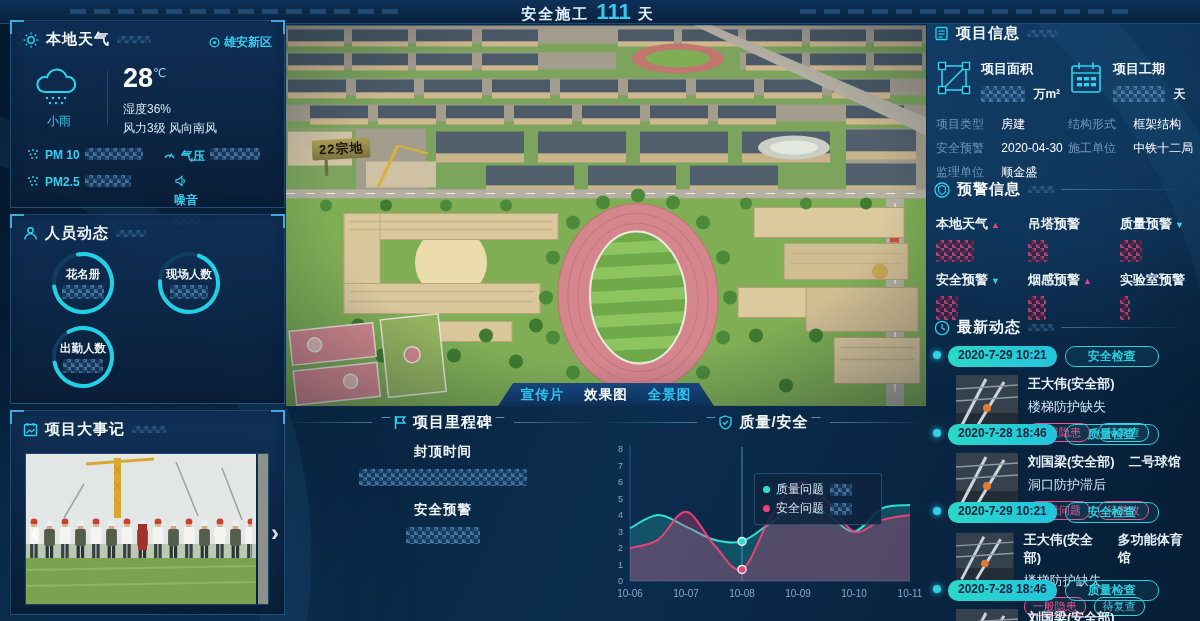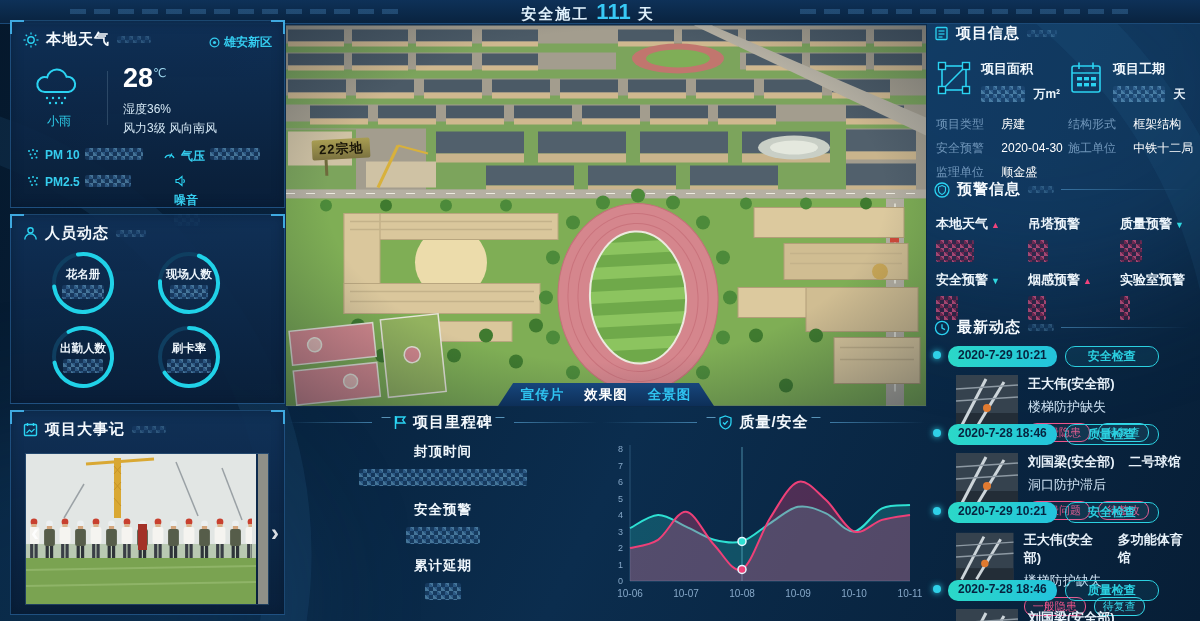--- a/index.html
+++ b/index.html
@@ -289,30 +289,20 @@
         </div>
     </div>
     <div class="ring" style="left:38px;top:108px;">
       <svg width="68" height="68">
         <circle cx="34" cy="34" r="29" fill="none" stroke="#0f3e60" stroke-width="4"></circle>
         <circle cx="34" cy="34" r="29" fill="none" stroke="#20d2e8" stroke-width="4" stroke-linecap="round" stroke-dasharray="146 36" transform="rotate(-120 34 34)"></circle>
       </svg>
       <div class="in">
           <span class="lb">出勤人数</span>
         <span class="mz" style="width:40px;height:14px;"></span>
-        </div>
-    </div>
-    <div class="ring" style="left:144px;top:108px;">
-      <svg width="68" height="68">
-        <circle cx="34" cy="34" r="29" fill="none" stroke="#0f3e60" stroke-width="4"></circle>
-        <circle cx="34" cy="34" r="29" fill="none" stroke="#20d2e8" stroke-width="4" stroke-linecap="round" stroke-dasharray="120 62" transform="rotate(-90 34 34)"></circle>
-      </svg>
-      <div class="in">
-          <span class="lb">刷卡率</span>
-        <span class="mz" style="width:44px;height:14px;"></span>
         </div>
     </div>
   </div>
 
   <div class="panel p-events">
     <div class="phead">
       <svg class="icon" width="15" height="15" viewBox="0 0 15 15">
         <rect x="1.5" y="2.5" width="12" height="11" rx="1" fill="none" stroke="#2bd3f2" stroke-width="1.4"></rect>
         <line x1="4.5" y1="1" x2="4.5" y2="4" stroke="#2bd3f2" stroke-width="1.4"></line>
         <line x1="10.5" y1="1" x2="10.5" y2="4" stroke="#2bd3f2" stroke-width="1.4"></line>
@@ -620,24 +610,20 @@
       <div class="bh-line r"></div>
     </div>
     <div class="ms-item" style="top:34px;">
       <div class="lb">封顶时间</div>
       <span class="mz" style="width:168px;height:17px;margin-top:8px;"></span>
     </div>
     <div class="ms-item" style="top:92px;">
       <div class="lb">安全预警</div>
       <span class="mz" style="width:74px;height:17px;margin-top:8px;"></span>
     </div>
-    <div class="ms-item" style="top:148px;">
-      <div class="lb">累计延期</div>
-      <span class="mz" style="width:36px;height:17px;margin-top:8px;"></span>
-    </div>
   </div>
 
   <div class="cpanel p-quality">
     <div class="bracket-head">
       <div class="bh-line l"></div>
       <div class="bh-cut l"></div>
       <div class="bh-title">
         <svg class="icon" width="15" height="15" viewBox="0 0 15 15">
           <path d="M7.5 1 L13 3 V7.5 C13 11 10.5 13 7.5 14 C4.5 13 2 11 2 7.5 V3 z" fill="none" stroke="#2bd3f2" stroke-width="1.3"></path>
           <path d="M5 7.5 l1.8 1.8 3-3.4" fill="none" stroke="#2bd3f2" stroke-width="1.3"></path>
@@ -667,20 +653,32 @@
           <text x="250" y="162" text-anchor="middle" font-size="10" fill="#86a8c8" font-family="Liberation Sans, sans-serif">10-10</text>
           <text x="306" y="162" text-anchor="middle" font-size="10" fill="#86a8c8" font-family="Liberation Sans, sans-serif">10-11</text>
           <line x1="138" y1="12" x2="138" y2="146" stroke="rgba(125,215,240,.55)" stroke-width="1"></line>
           <path d="M26.0,93.2C30.7,91.0 44.7,80.3 54.0,80.0C63.3,79.7 72.7,87.4 82.0,91.6C91.3,95.7 100.7,102.3 110.0,104.8C119.3,107.2 128.7,109.2 138.0,106.4C147.3,103.7 156.7,94.0 166.0,88.3C175.3,82.5 184.7,73.4 194.0,71.8C203.3,70.1 212.7,74.2 222.0,78.4C231.3,82.5 240.7,97.3 250.0,96.5C259.3,95.7 268.7,77.8 278.0,73.4C287.3,69.0 301.3,70.7 306.0,70.1L306,146L26,146Z" fill="rgba(46,224,210,.22)" stroke="none"></path>
           <path d="M26.0,93.2C30.7,91.0 44.7,80.3 54.0,80.0C63.3,79.7 72.7,87.4 82.0,91.6C91.3,95.7 100.7,102.3 110.0,104.8C119.3,107.2 128.7,109.2 138.0,106.4C147.3,103.7 156.7,94.0 166.0,88.3C175.3,82.5 184.7,73.4 194.0,71.8C203.3,70.1 212.7,74.2 222.0,78.4C231.3,82.5 240.7,97.3 250.0,96.5C259.3,95.7 268.7,77.8 278.0,73.4C287.3,69.0 301.3,70.7 306.0,70.1" fill="none" stroke="#2ee0d2" stroke-width="2"></path>
           <path d="M26.0,113.0C30.7,111.6 44.7,110.8 54.0,104.8C63.3,98.7 72.7,75.9 82.0,76.7C91.3,77.5 100.7,100.1 110.0,109.7C119.3,119.3 128.7,138.8 138.0,134.4C147.3,130.0 156.7,97.9 166.0,83.3C175.3,68.7 184.7,50.0 194.0,47.0C203.3,44.0 212.7,56.9 222.0,65.1C231.3,73.4 240.7,93.2 250.0,96.5C259.3,99.8 268.7,87.7 278.0,84.9C287.3,82.2 301.3,80.8 306.0,80.0L306,146L26,146Z" fill="rgba(238,64,120,.30)" stroke="none"></path>
           <path d="M26.0,113.0C30.7,111.6 44.7,110.8 54.0,104.8C63.3,98.7 72.7,75.9 82.0,76.7C91.3,77.5 100.7,100.1 110.0,109.7C119.3,119.3 128.7,138.8 138.0,134.4C147.3,130.0 156.7,97.9 166.0,83.3C175.3,68.7 184.7,50.0 194.0,47.0C203.3,44.0 212.7,56.9 222.0,65.1C231.3,73.4 240.7,93.2 250.0,96.5C259.3,99.8 268.7,87.7 278.0,84.9C287.3,82.2 301.3,80.8 306.0,80.0" fill="none" stroke="#ee4078" stroke-width="2"></path>
           <circle cx="138" cy="106.4" r="4" fill="#2ee0d2" stroke="#e8f6ff" stroke-width="1.5"></circle>
           <circle cx="138" cy="134.45" r="4" fill="#ee4078" stroke="#e8f6ff" stroke-width="1.5"></circle>
         </svg>
+      <div class="qs-tip">
+        <div class="row">
+          <span class="dot" style="background: rgb(46, 224, 210);"></span>
+          <span>质量问题</span>
+          <span class="mz" style="width:22px;height:12px;"></span>
+        </div>
+        <div class="row">
+          <span class="dot" style="background: rgb(238, 64, 120);"></span>
+          <span>安全问题</span>
+          <span class="mz" style="width:22px;height:12px;"></span>
+        </div>
+      </div>
     </div>
   </div>
 
   <div class="rgroup p-info">
     <div class="rhead">
       <svg class="icon" width="15" height="15" viewBox="0 0 15 15">
         <rect x="2" y="1.5" width="11" height="12" rx="1" fill="none" stroke="#2bd3f2" stroke-width="1.3"></rect>
         <line x1="4.5" y1="5" x2="10.5" y2="5" stroke="#2bd3f2" stroke-width="1.2"></line>
         <line x1="4.5" y1="8" x2="10.5" y2="8" stroke="#2bd3f2" stroke-width="1.2"></line>
         <line x1="4.5" y1="11" x2="8.5" y2="11" stroke="#2bd3f2" stroke-width="1.2"></line>

